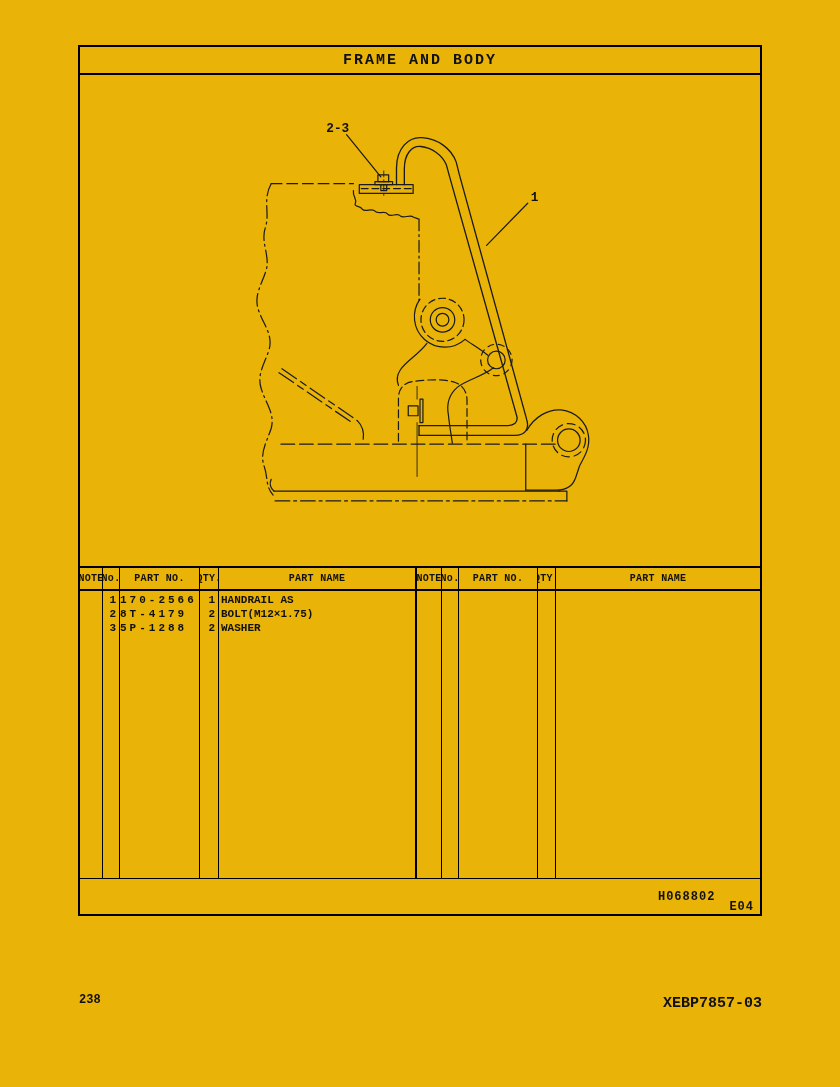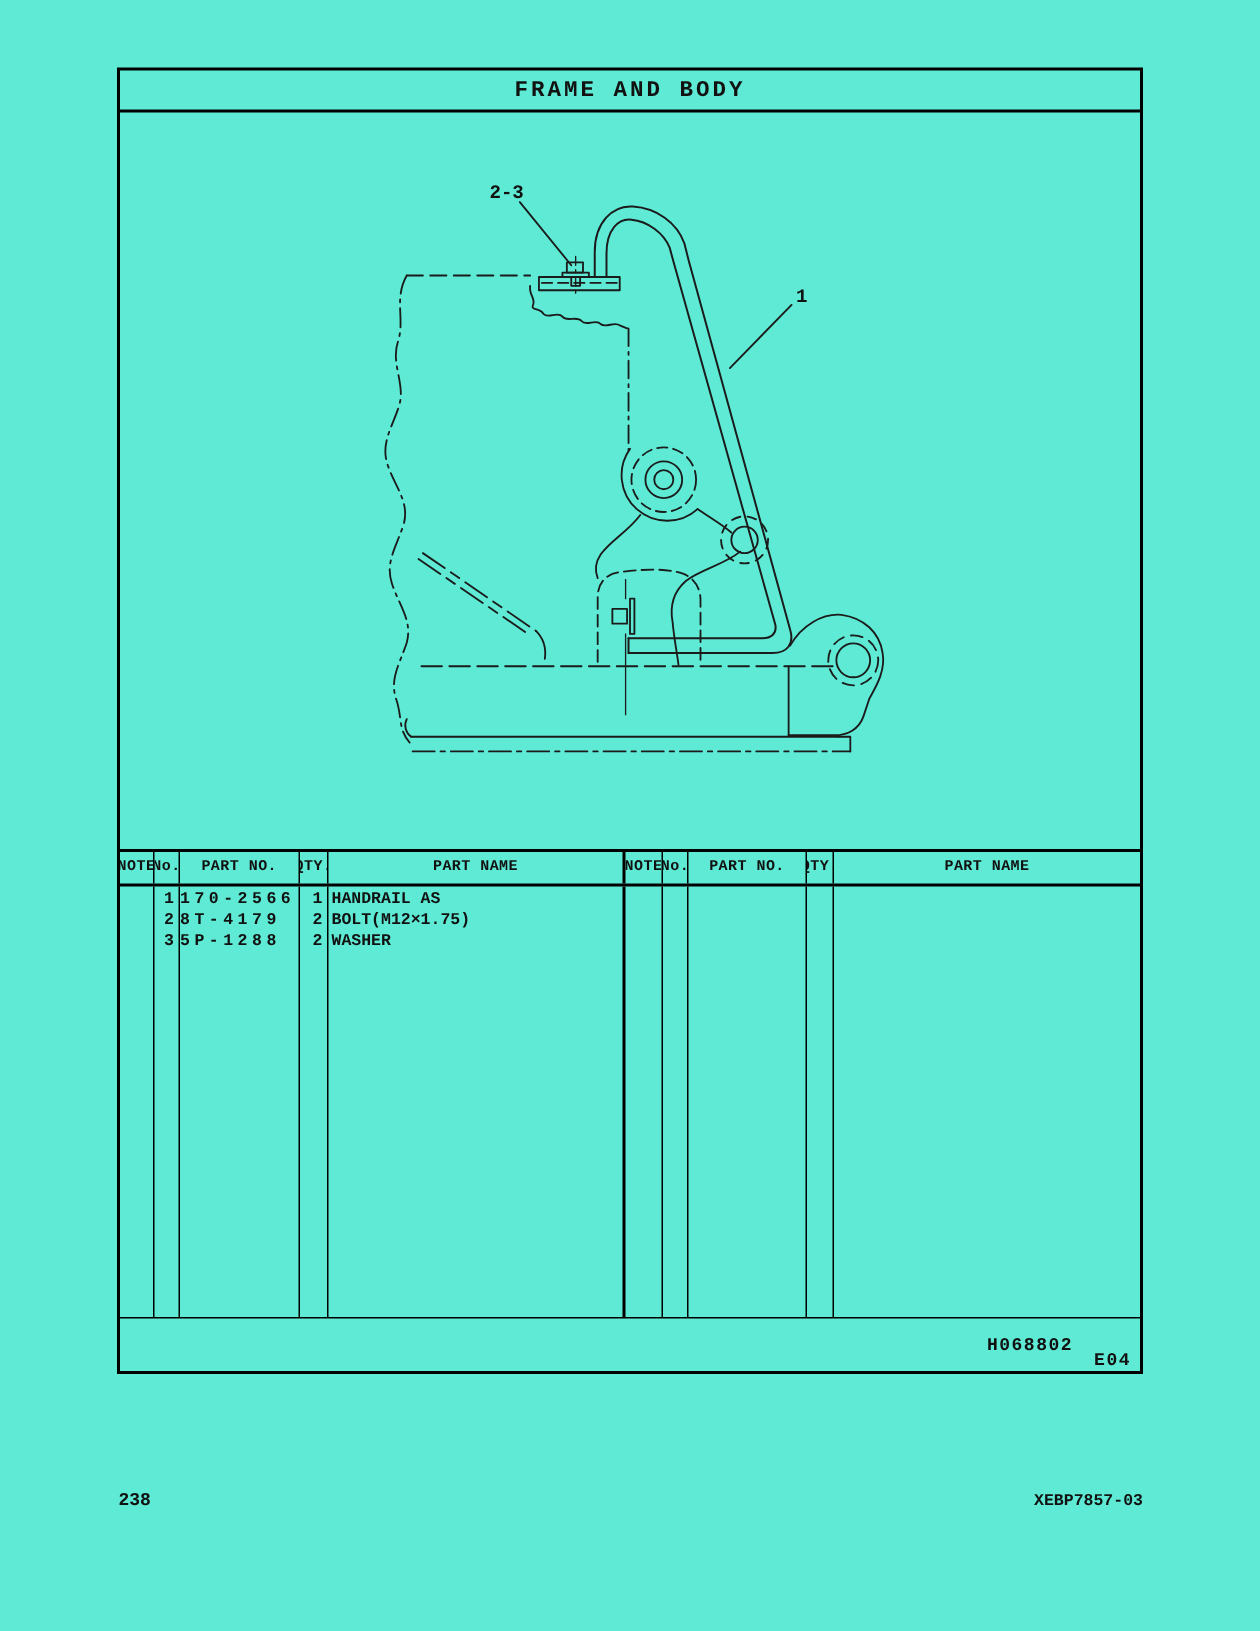--- a/index.html
+++ b/index.html
@@ -1,16 +1,16 @@
 <!DOCTYPE html>
 <html><head>
 <meta charset="utf-8">
 <style>
   html,body{margin:0;padding:0;background:#fff;}
-  .page{position:relative;width:840px;height:1087px;background:#5eead4;
+  .page{position:relative;width:840px;height:1087px;background:#eab308;
         font-family:"Liberation Mono","DejaVu Sans Mono",monospace;color:#111;}
   .sheet{position:absolute;left:78px;top:45px;width:684px;height:871px;
          border:2px solid #000;box-sizing:border-box;display:flex;flex-direction:column;}
   .title-bar{height:27px;border-bottom:2px solid #000;display:flex;align-items:center;justify-content:center;}
   .title-bar span{font-size:15px;font-weight:bold;letter-spacing:2px;}
   .drawing-area{height:501px;position:relative;}
   .drawing-area svg{position:absolute;inset:0;width:100%;height:100%;}
 
   
   .ptable{border-top:2px solid #000;}
@@ -31,21 +31,21 @@
   .ln.name{text-align:left;padding-left:2px;}
   .tfoot{flex:1;display:flex;align-items:center;justify-content:flex-end;padding-right:6px;
          font-size:12px;font-weight:bold;letter-spacing:1px;}
   .tfoot .rev{margin-left:14px;margin-top:21px;}
 
   .caption{position:absolute;left:78px;top:919px;width:684px;text-align:center;}
   .caption .c1{font-size:14px;font-weight:bold;letter-spacing:0.5px;}
   .caption .c2{font-size:11px;font-weight:bold;letter-spacing:0.5px;margin-top:1px;}
 
   .page-num{position:absolute;left:79px;top:993px;font-size:12px;font-weight:bold;}
-  .doc-code{position:absolute;right:78px;top:995px;font-size:11px;font-weight:bold;}
+  .doc-code{position:absolute;right:78px;top:995px;font-size:15px;font-weight:bold;}
 
   svg text{font-family:"Liberation Mono","DejaVu Sans Mono",monospace;font-weight:bold;
            font-size:13px;fill:#111;stroke:none;}
 </style>
 </head>
 <body>
 
 <div class="page">
   <div class="sheet">
 

